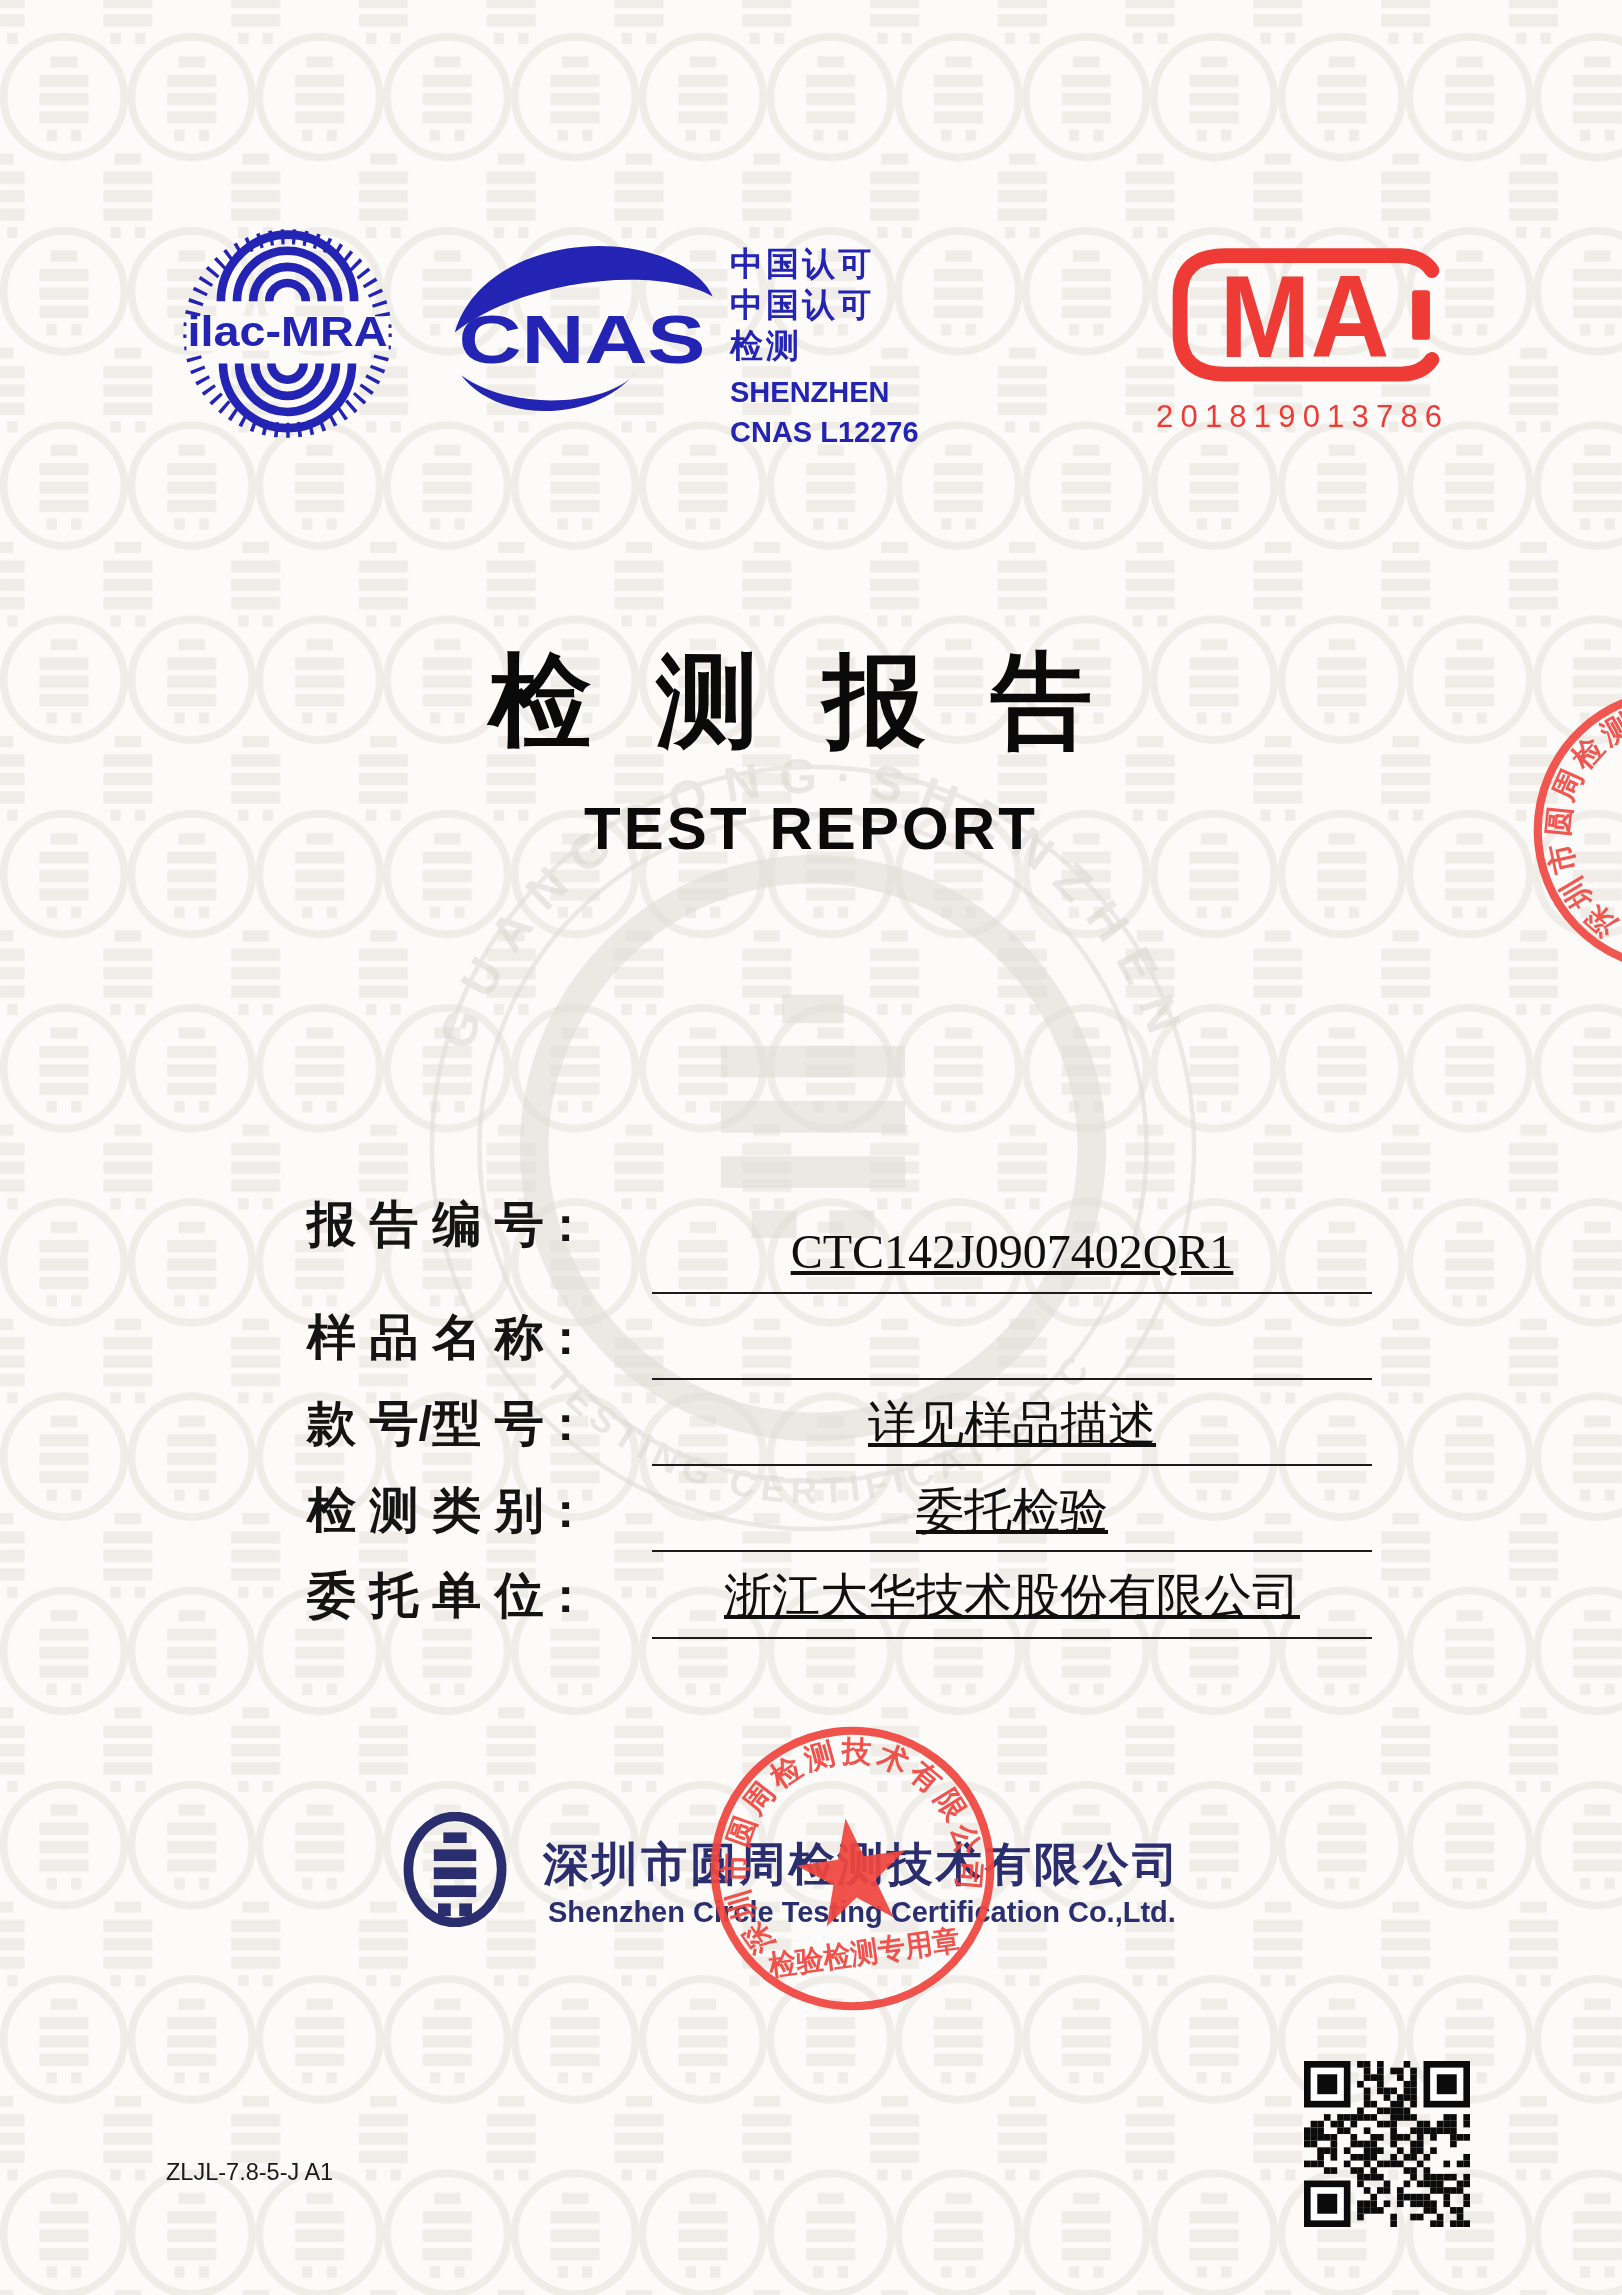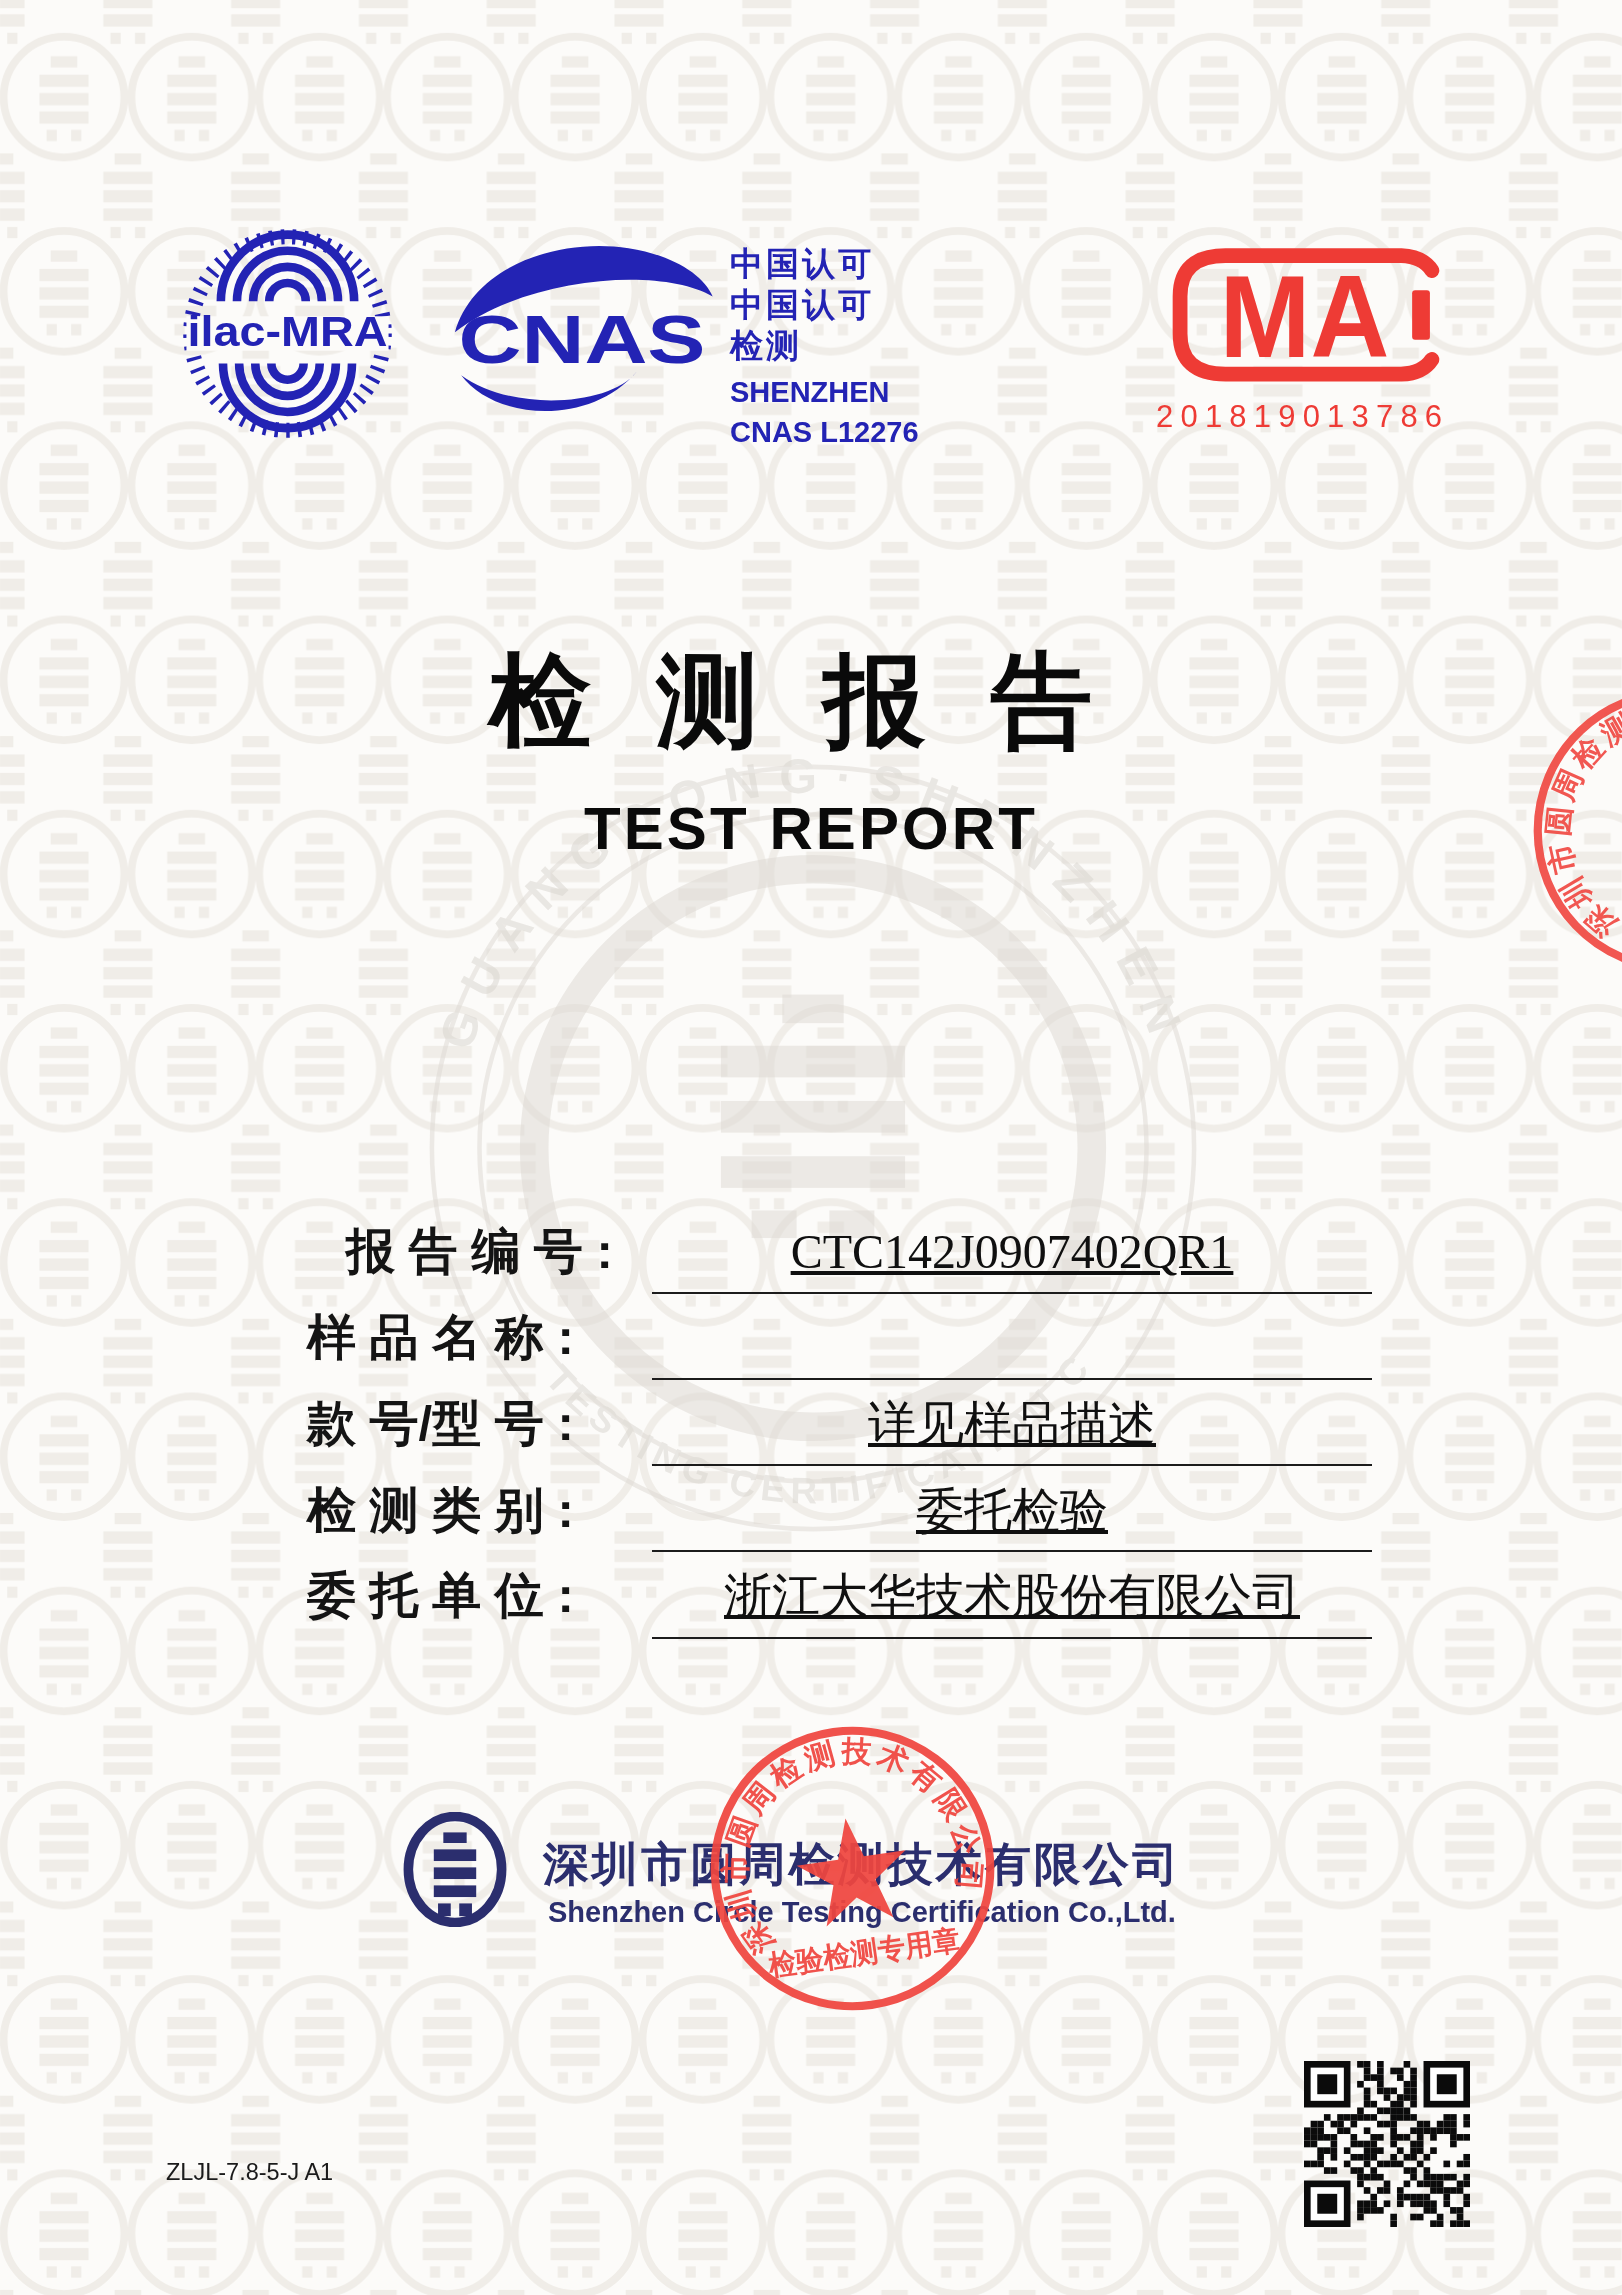--- a/index.html
+++ b/index.html
@@ -120,21 +120,21 @@
   <svg class="abs" width="297" height="158" viewBox="0 0 300 160" style="left:1156px;top:231px;">
     <path d="M279,40 Q270,26 248,25 L70,25 Q24,25 24,66 L24,104 Q24,145 70,145 L248,145 Q270,144 279,130" fill="none" stroke="var(--red)" stroke-width="15" stroke-linecap="round"></path>
     <rect x="259" y="60" width="18" height="50" rx="3" fill="var(--red)"></rect>
     <text x="150" y="128" text-anchor="middle" font-size="118" font-weight="800" fill="var(--red)" textLength="172" lengthAdjust="spacingAndGlyphs">MA</text>
   </svg>
   <div class="abs cma-number">201819013786</div>
 
   <div class="abs title-zh">检 测 报 告</div>
   <div class="abs title-en">TEST REPORT</div>
 
-  <div class="abs row-label" style="top:1223px;margin-left:39px;">报 告 编 号 :</div>
+  <div class="abs row-label" style="top:1196px;">报 告 编 号 :</div>
   <div class="abs row-value" style="top:1223px;">CTC142J0907402QR1</div>
   <div class="abs row-line" style="top:1292px;"></div>
 
   <div class="abs row-label" style="top:1309px;">样 品 名 称 :</div>
   <div class="abs row-line" style="top:1378px;"></div>
 
   <div class="abs row-label" style="top:1395px;">款 号/型 号 :</div>
   <div class="abs row-value" style="top:1395px;">详见样品描述</div>
   <div class="abs row-line" style="top:1464px;"></div>
 

